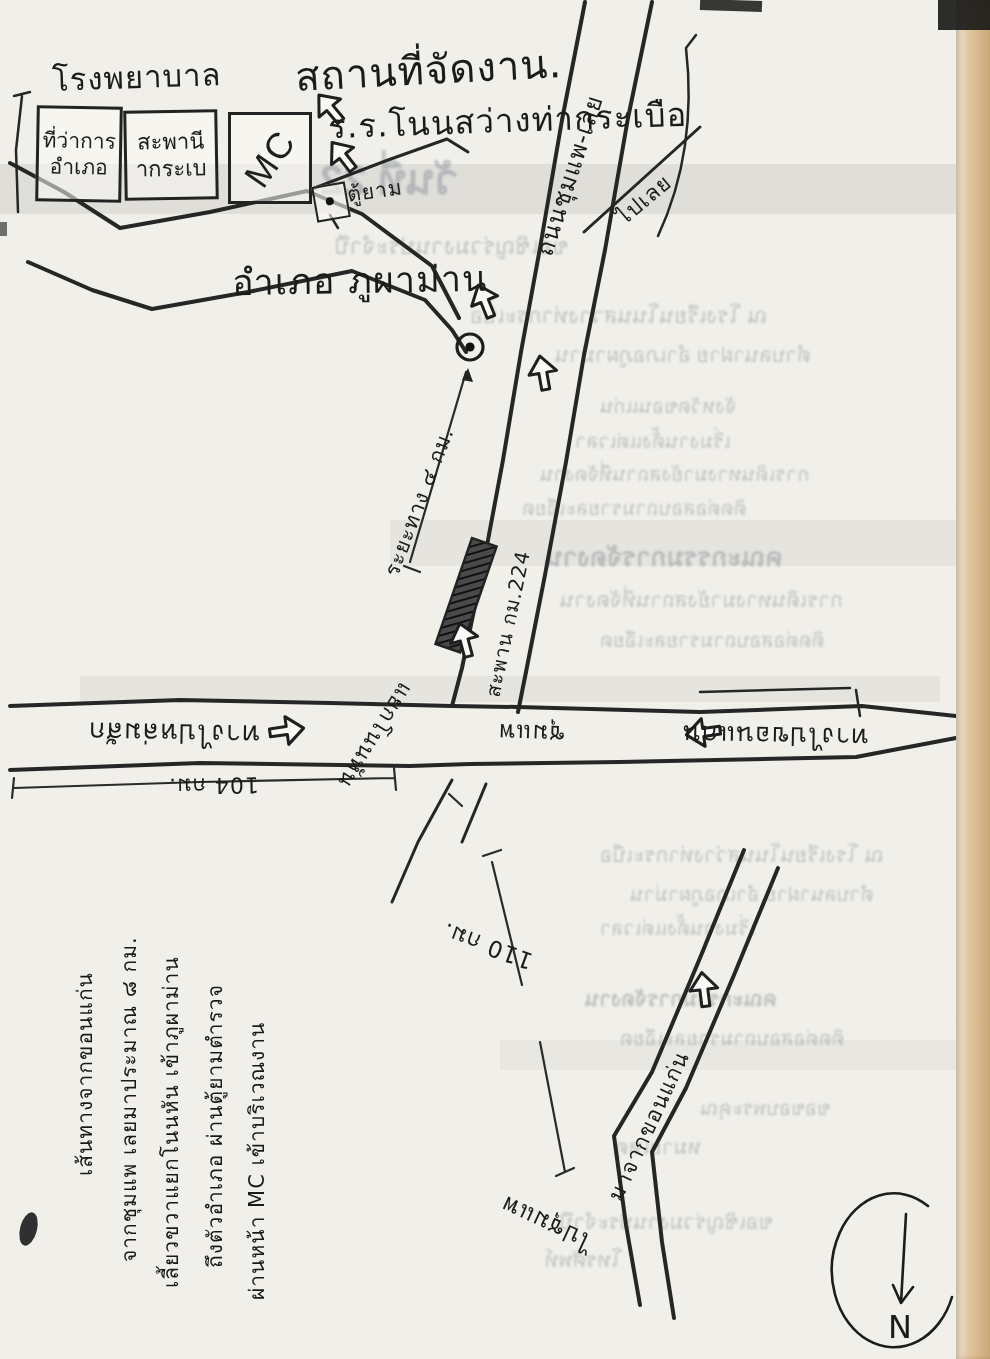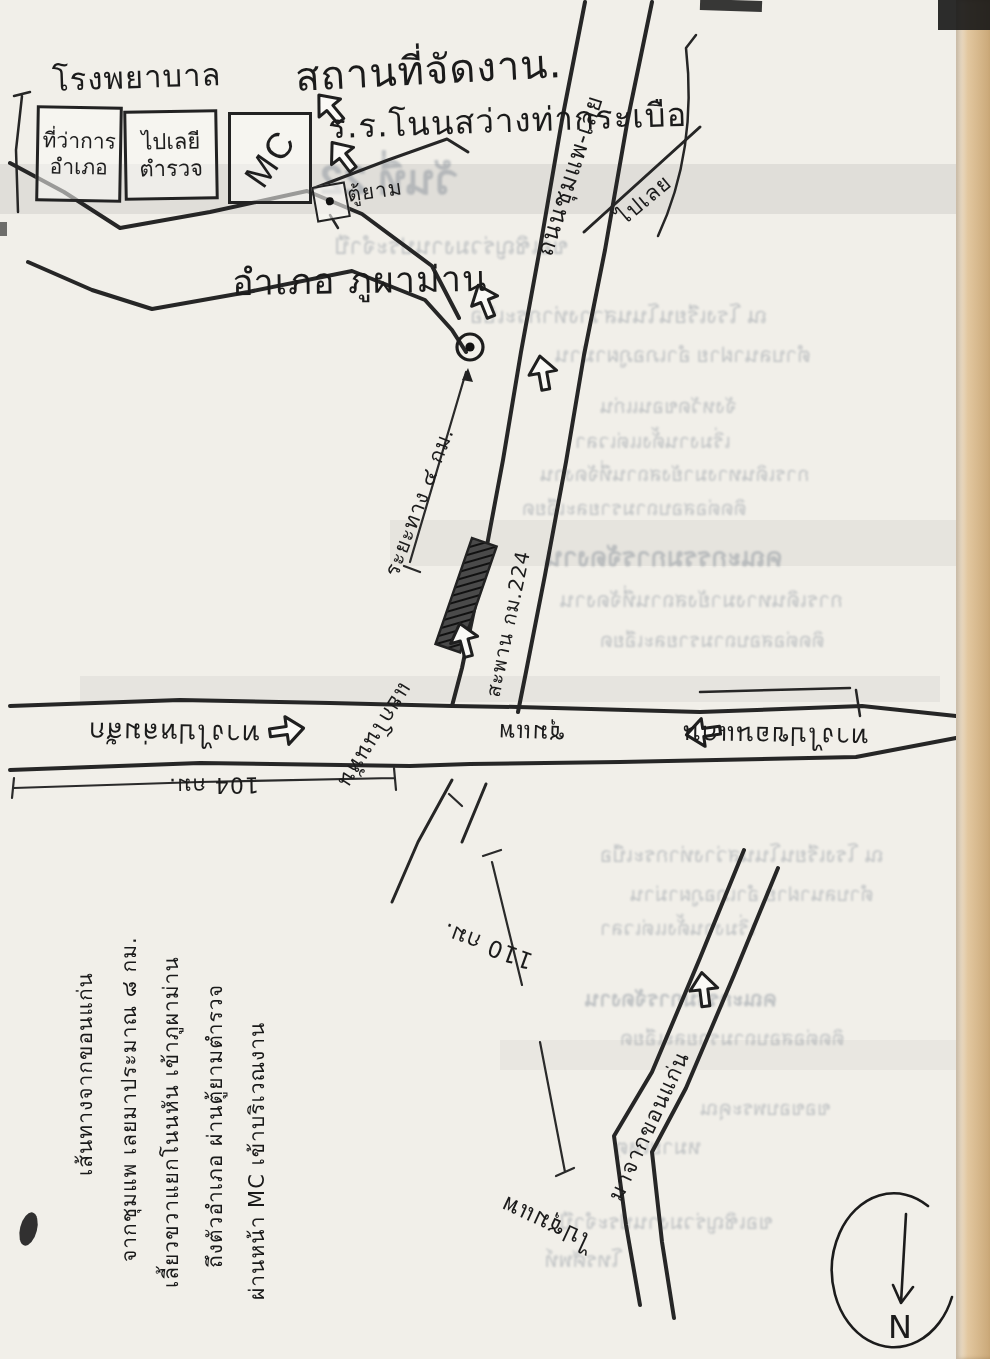--- a/index.html
+++ b/index.html
@@ -135,22 +135,22 @@
     </g>
   </svg>
 
   <div class="lbl hand" style="left:52px;top:52px;font-size:31px;transform:rotate(-2deg);">โรงพยาบาล</div>
 
   <div class="box" style="left:36px;top:106px;width:80px;height:90px;font-size:21px;transform:rotate(1deg);">
     <span>ที่ว่าการ</span>
     <span>อำเภอ</span>
   </div>
   <div class="box" style="left:124px;top:110px;width:88px;height:84px;font-size:22px;transform:rotate(-1deg);">
-    <span>ไปเลยี</span>
-    <span>ตำรวจ</span>
+    <span>สะพานี</span>
+    <span>ากระเบ</span>
   </div>
   <div class="box" style="left:228px;top:112px;width:78px;height:86px;">
     <span style="font-size:36px;transform:rotate(-55deg);letter-spacing:2px;">MC</span>
   </div>
 
   <div style="position:absolute;left:314px;top:184px;width:30px;height:32px;border:2.5px solid #222;transform:rotate(-10deg);background:rgba(250,249,245,.6);">
     <div style="position:absolute;left:10px;top:11px;width:8px;height:8px;border-radius:50%;background:#111;"></div>
   </div>
   <div class="lbl hand" style="left:347px;top:174px;font-size:21px;transform:rotate(-8deg);">ตู้ยาม</div>
 

